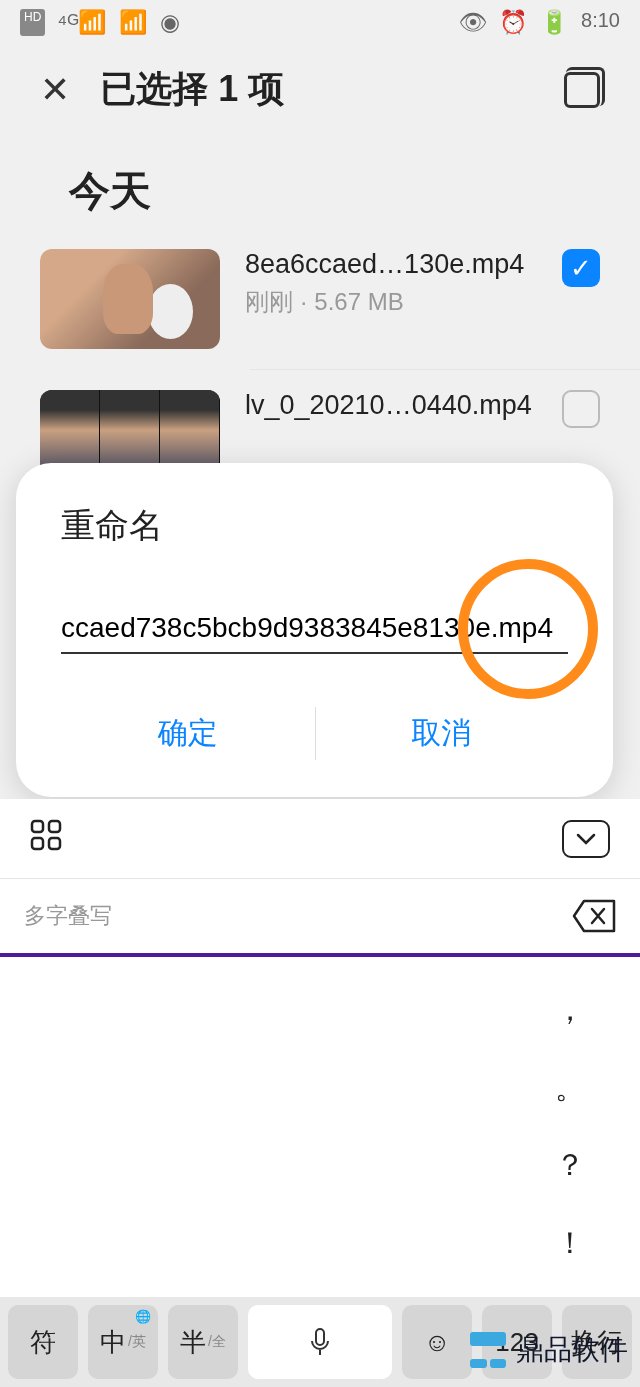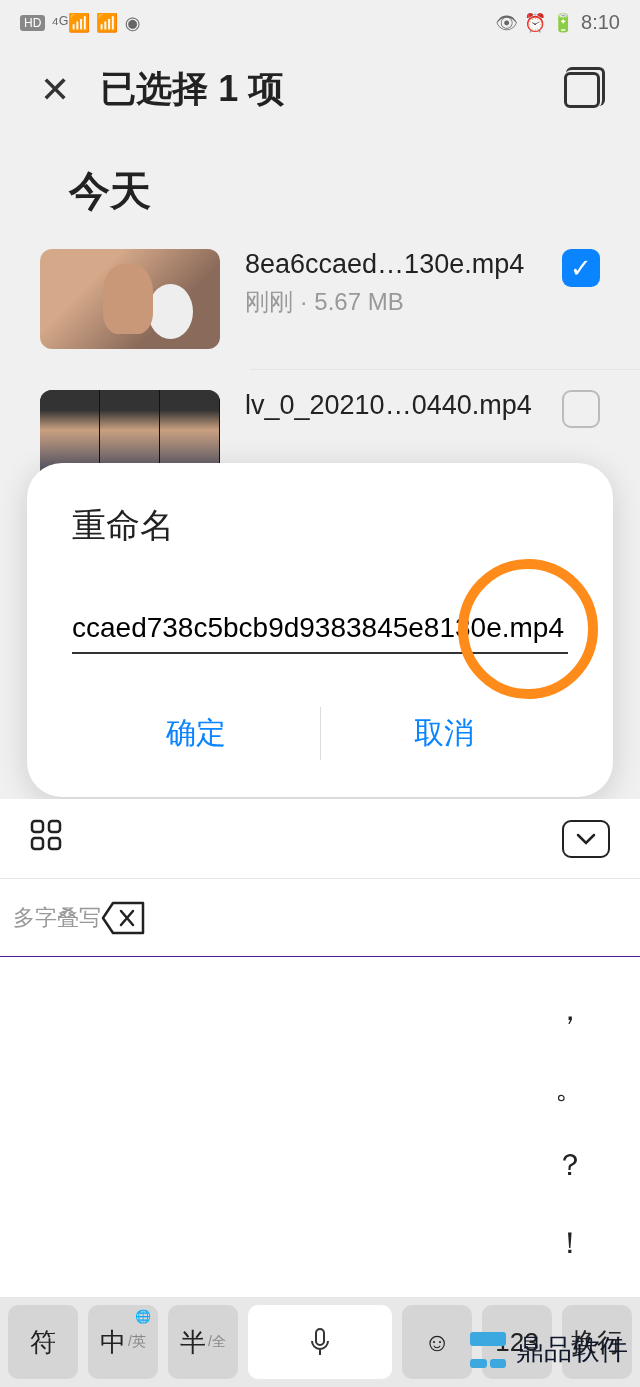--- a/index.html
+++ b/index.html
@@ -1,19 +1,19 @@
 <!DOCTYPE html>
 <html><head>
 <meta charset="utf-8">
 <style>
 *{margin:0;padding:0;box-sizing:border-box;font-family:-apple-system,"PingFang SC","Microsoft YaHei",sans-serif}
 body{width:640px;height:1387px;background:#f0f0f0;position:relative;overflow:hidden}
 .status-bar{height:45px;display:flex;justify-content:space-between;align-items:center;padding:0 20px;background:#f0f0f0;font-size:20px;color:#666}
-.status-left,.status-right{display:flex;align-items:center;gap:6px}
-.status-icon{font-size:18px}
+.status-left,.status-right{display:flex;gap:12px}
+.status-icon{font-size:23px}
 .hd-badge{background:#888;color:#fff;font-size:12px;padding:1px 4px;border-radius:3px}
 .header{display:flex;align-items:center;padding:20px 40px;gap:30px}
 .close-x{font-size:36px;color:#333;font-weight:300}
 .header-title{font-size:36px;font-weight:700;color:#222}
 .select-all{margin-left:auto;width:36px;height:36px;border:3px solid #333;border-radius:6px;position:relative}
 .select-all::after{content:"";position:absolute;top:-8px;right:-8px;width:36px;height:36px;border:3px solid #333;border-radius:6px;border-left:none;border-bottom:none}
 .section-title{font-size:41px;font-weight:700;padding:30px 69px 25px;color:#222}
 .file-row{display:flex;align-items:flex-start;padding:5px 40px;gap:25px}
 .thumb{width:180px;height:100px;border-radius:12px;background:#ddd;flex-shrink:0;position:relative;overflow:hidden}
 .thumb1{background:linear-gradient(135deg,#d4a888 30%,#8a6a5a 70%)}
@@ -21,34 +21,34 @@
 .thumb1::before{content:"";position:absolute;right:15%;bottom:10%;width:45px;height:55px;background:#eee;border-radius:50%}
 .thumb2{background:#282828;display:flex}
 .thumb2 .face{flex:1;background:linear-gradient(#333 20%,#c9a080 40%,#556 80%);border-right:1px solid #111}
 .file-info{flex:1;min-width:0}
 .file-name{font-size:27px;color:#222;white-space:nowrap;overflow:hidden;text-overflow:ellipsis;margin-bottom:6px}
 .file-meta{font-size:24px;color:#999}
 .checkbox{width:38px;height:38px;border-radius:9px;flex-shrink:0}
 .checkbox.checked{background:#0a84ff;display:flex;align-items:center;justify-content:center;color:#fff;font-size:26px}
 .checkbox.unchecked{border:2px solid #bbb}
 .divider{height:1px;background:#e5e5e5;margin:15px 0 15px 250px}
-.modal{position:absolute;left:27px;right:27px;top:463px;background:#fff;border-radius:35px;padding:40px 45px 25px;box-shadow:0 5px 30px rgba(0,0,0,.15)}
+.modal{position:absolute;left:16px;right:27px;top:463px;background:#fff;border-radius:35px;padding:40px 45px 25px;box-shadow:0 5px 30px rgba(0,0,0,.15)}
 .modal-title{font-size:34px;font-weight:500;color:#222;margin-bottom:55px}
 .input-wrap{position:relative;margin-bottom:41px}
 .rename-input{width:100%;border:none;border-bottom:2px solid #333;font-size:28px;padding:8px 0;outline:none;background:transparent}
 .rename-input::selection{background:#b3d9ff}
 .circle-annotation{position:absolute;right:-30px;top:-45px;width:140px;height:140px;border:10px solid #ff8c1a;border-radius:50%;pointer-events:none}
 .modal-actions{display:flex;border-top:0;position:relative}
 .modal-actions::before{content:"";position:absolute;left:50%;top:15%;height:70%;width:1px;background:#ddd}
 .modal-btn{flex:1;text-align:center;font-size:30px;color:#0a84ff;padding:18px;background:none;border:none}
 .keyboard{position:absolute;bottom:0;left:0;right:0;background:#fff}
 .kb-top{height:80px;display:flex;align-items:center;justify-content:space-between;padding:0 30px;border-bottom:1px solid #e5e5e5}
 .kb-grid{font-size:30px;color:#222}
 .kb-collapse{width:48px;height:38px;border:2.5px solid #222;border-radius:9px;display:flex;align-items:center;justify-content:center;font-size:20px}
-.kb-suggest{height:78px;display:flex;align-items:center;padding:0 13px;border-bottom:1px solid #4c1d95}
+.kb-suggest{height:78px;display:flex;align-items:center;padding:0 24px;justify-content:space-between;border-bottom:4px solid #4c1d95}
 .suggest-text{font-size:22px;color:#999}
 .backspace{width:44px;height:34px}
 .kb-punct{height:340px;display:flex;flex-direction:column;align-items:flex-end;padding:15px 55px;justify-content:space-around}
 .punct{font-size:30px;color:#222;height:60px;display:flex;align-items:center}
 .kb-bottom{height:90px;display:flex;gap:10px;padding:8px;background:#e8e8e8}
 .kb-key{background:#d5d5d5;border-radius:10px;display:flex;align-items:center;justify-content:center;font-size:26px;color:#222;position:relative;min-width:70px}
 .kb-key.space{flex:1;background:#fff}
 .kb-key .sub{position:absolute;top:4px;right:6px;font-size:13px;color:#888}
 .kb-key .sub2{font-size:14px;color:#888;margin-left:2px}
 .watermark{position:absolute;bottom:18px;right:12px;display:flex;align-items:center;gap:10px;font-size:28px;color:#0f172a;z-index:10}

